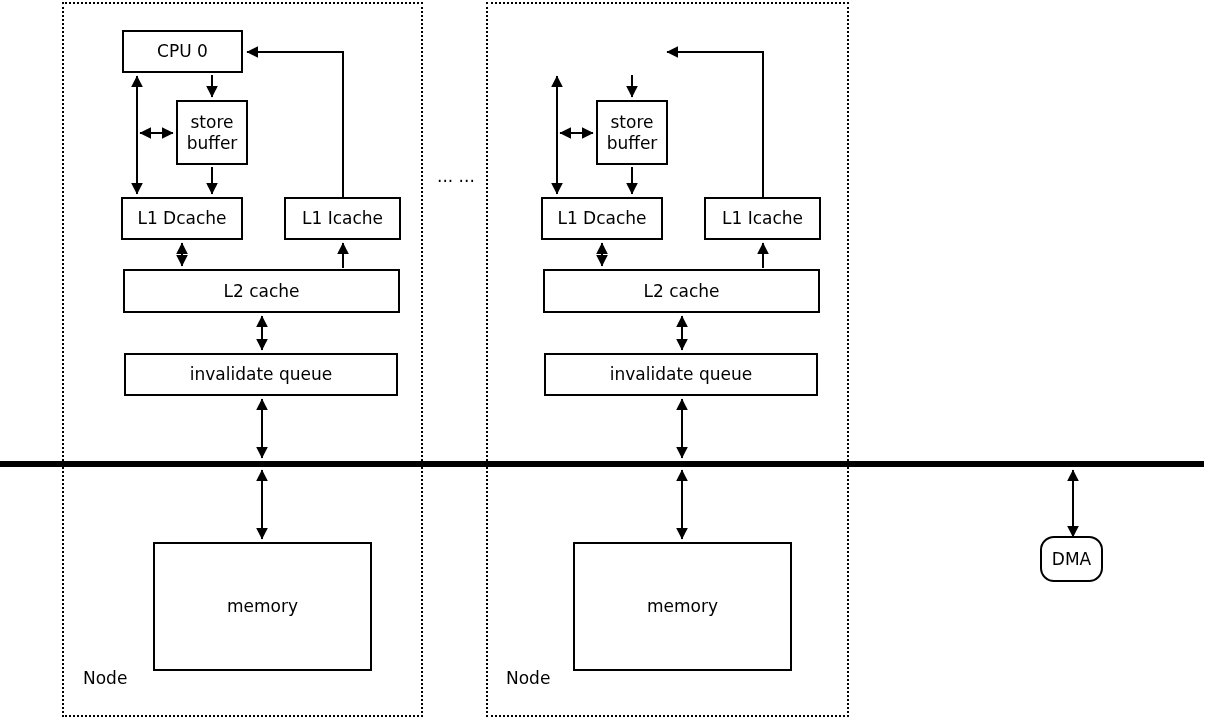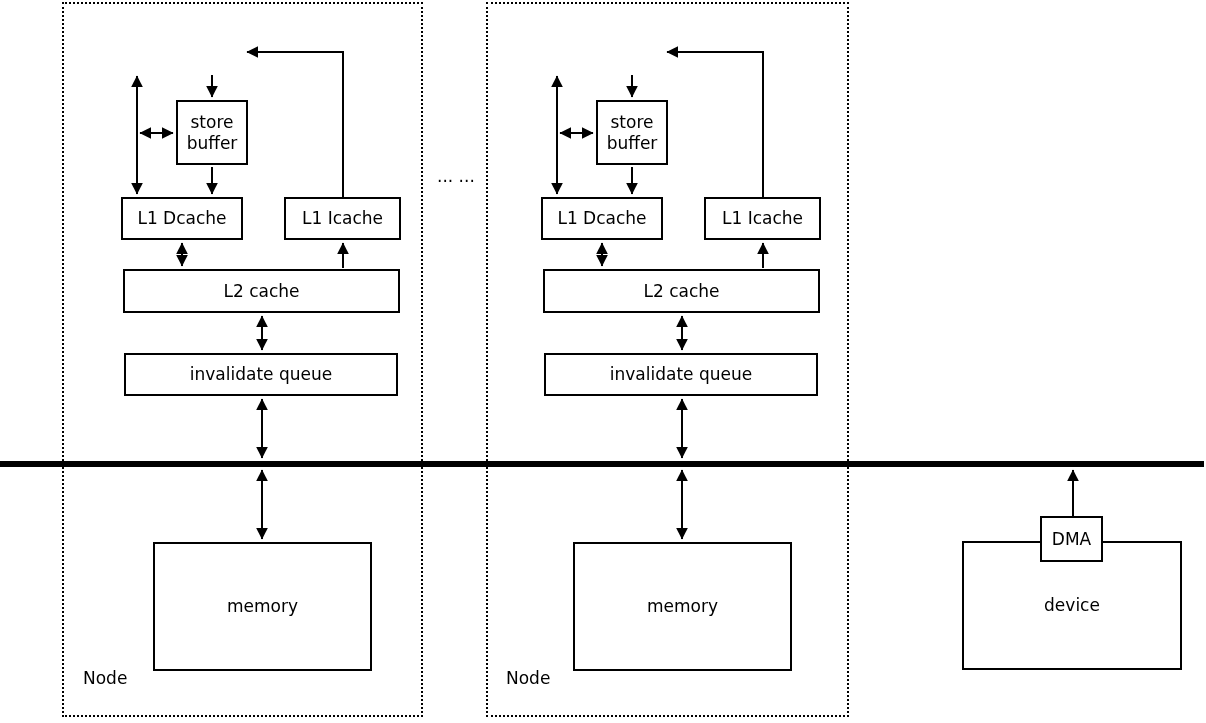--- a/index.html
+++ b/index.html
@@ -67,21 +67,21 @@
   .nb-cpu     { left: 542px; top: 30px;  width: 121px; height: 43px; }
   .nb-store   { left: 596px; top: 100px; width: 72px;  height: 65px; }
   .nb-l1d     { left: 541px; top: 197px; width: 122px; height: 43px; }
   .nb-l1i     { left: 704px; top: 197px; width: 117px; height: 43px; }
   .nb-l2      { left: 543px; top: 269px; width: 277px; height: 44px; }
   .nb-iq      { left: 544px; top: 353px; width: 274px; height: 43px; }
   .nb-mem     { left: 573px; top: 542px; width: 219px; height: 129px; }
   .nb-label   { left: 506px; top: 668px; }
   
   .device-box { left: 962px;  top: 541px; width: 220px; height: 129px; }
-  .dma-box    { left: 1040px; top: 516px; width: 63px;  height: 46px; z-index: 3; }
+  .dma-box    { left: 1040px; top: 536px; width: 63px;  height: 46px; z-index: 3; border-radius: 14px; }
   .ellipsis   { left: 437px;  top: 166px; }
 </style>
 </head>
 <body>
 
 <div class="canvas">
 
   <div class="node-outline na-outline"></div>
   <div class="node-outline nb-outline"></div>
 
@@ -118,34 +118,34 @@
         <line x1="763" y1="268" x2="763" y2="243" marker-end="url(#ah)"></line>
         <line x1="682" y1="316" x2="682" y2="350" marker-start="url(#ah)" marker-end="url(#ah)"></line>
         <line x1="682" y1="399" x2="682" y2="458" marker-start="url(#ah)" marker-end="url(#ah)"></line>
         <line x1="682" y1="470" x2="682" y2="539" marker-start="url(#ah)" marker-end="url(#ah)"></line>
       </g>
 
       <line x1="1073" y1="470" x2="1073" y2="537" marker-start="url(#ah)" marker-end="url(#ah)"></line>
     </g>
   </svg>
 
+  <div class="box na-cpu">CPU 0</div>
   <div class="box na-store">store buffer</div>
   <div class="box na-l1d">L1 Dcache</div>
   <div class="box na-l1i">L1 Icache</div>
   <div class="box na-l2">L2 cache</div>
   <div class="box na-iq">invalidate queue</div>
   <div class="box na-mem">memory</div>
   <div class="floating-label na-label">Node</div>
 
   <div class="box nb-store">store buffer</div>
   <div class="box nb-l1d">L1 Dcache</div>
   <div class="box nb-l1i">L1 Icache</div>
   <div class="box nb-l2">L2 cache</div>
   <div class="box nb-iq">invalidate queue</div>
   <div class="box nb-mem">memory</div>
   <div class="floating-label nb-label">Node</div>
 
   <div class="floating-label ellipsis">... ...</div>
 
-  <div class="box device-box">device</div>
   <div class="box dma-box">DMA</div>
 
 </div>
 
 </body></html>

